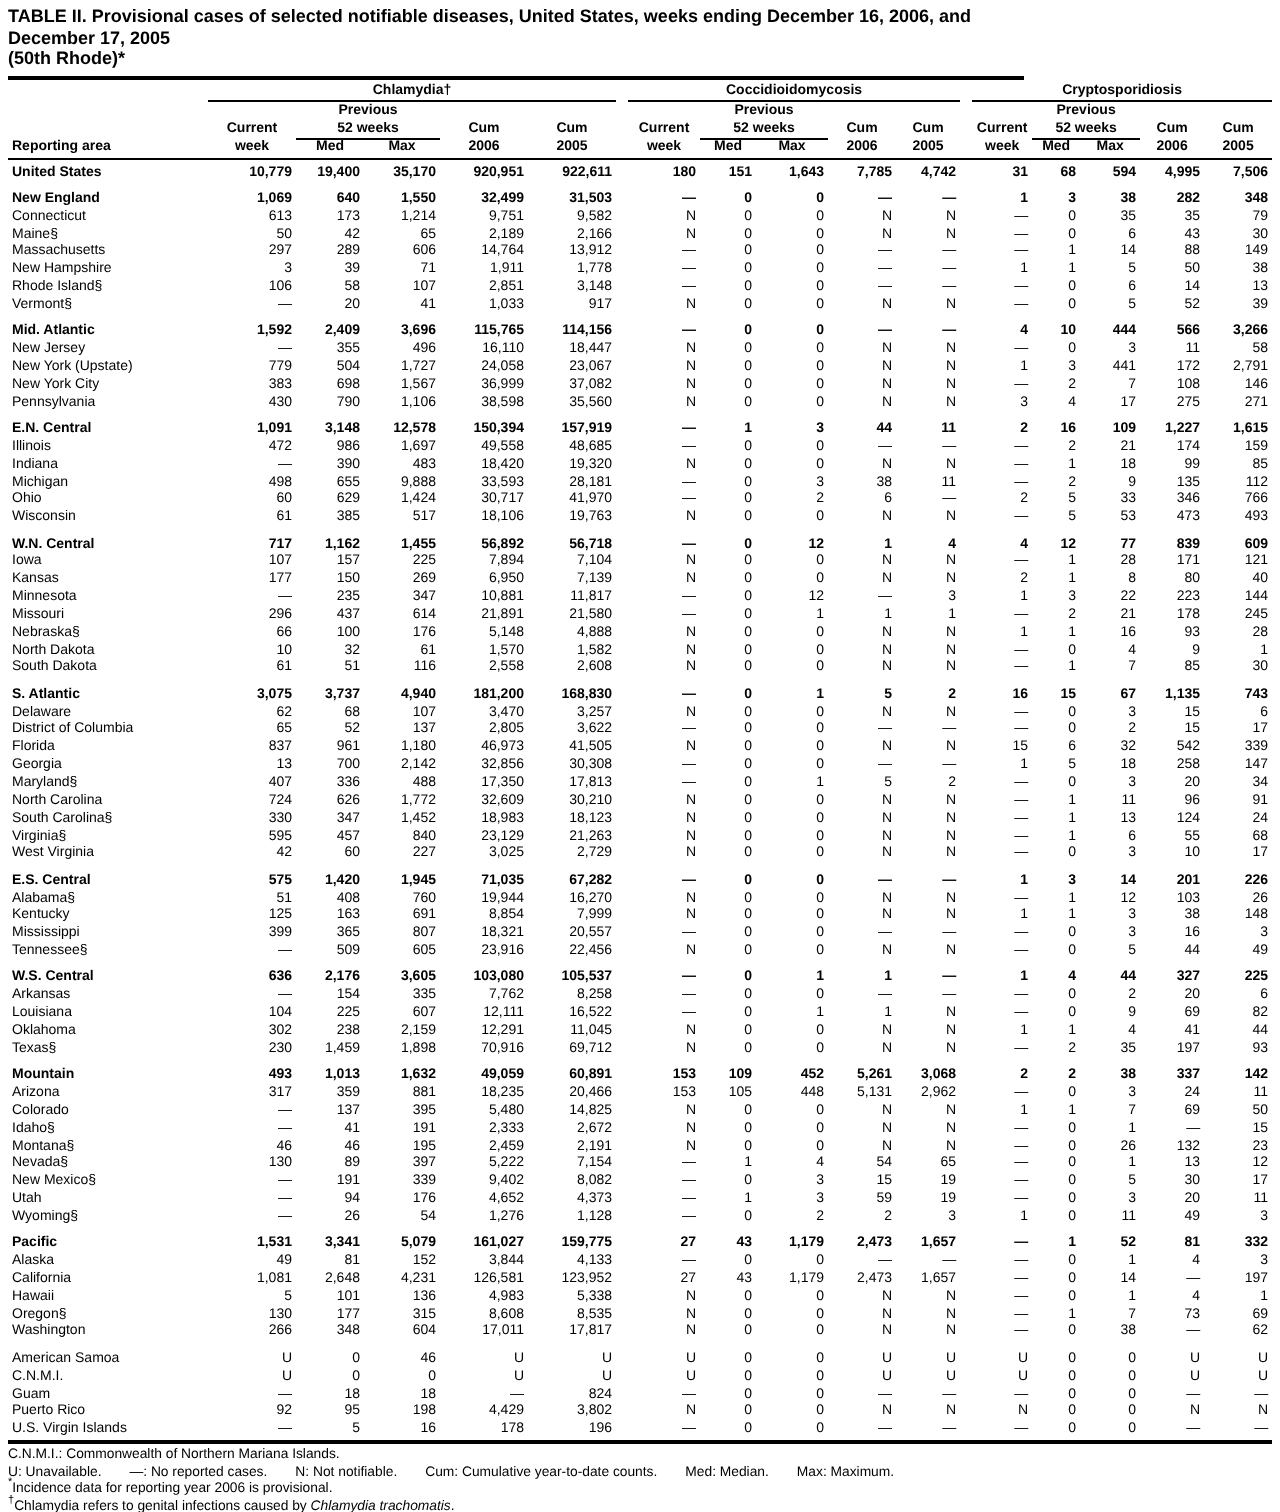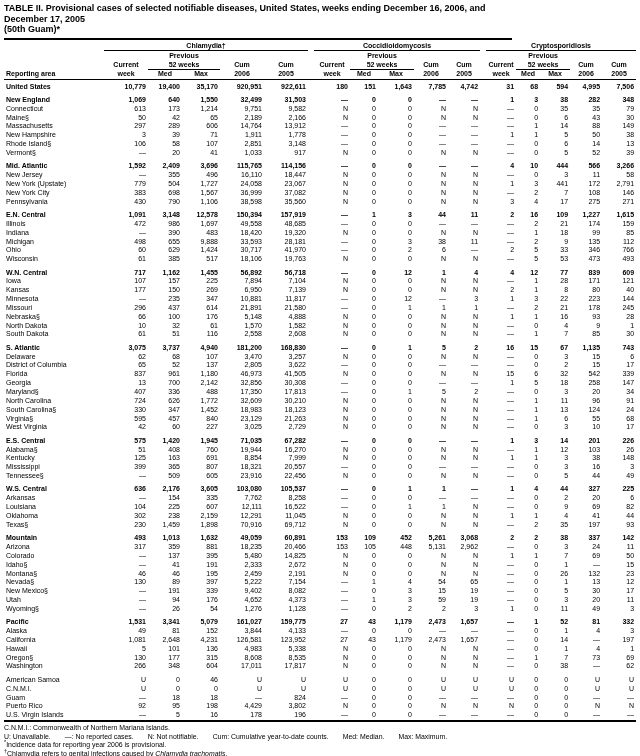--- a/index.html
+++ b/index.html
@@ -57,21 +57,21 @@
   .fn-defs span { margin-right: 14px; }
   .italic { font-style: italic; }
 </style>
 </head>
 <body>
 
 <div class="page">
 
   <div class="title-block">
     <div>TABLE II. Provisional cases of selected notifiable diseases, United States, weeks ending December 16, 2006, and December 17, 2005</div>
-    <div>(50th Guam)*</div>
+    <div>(50th Rhode)*</div>
   </div>
 
   <table class="data">
     <colgroup>
       <col style="width:100px">
       <col style="width:44px">
         <col style="width:34px">
         <col style="width:38px">
         <col style="width:44px">
         <col style="width:44px">

